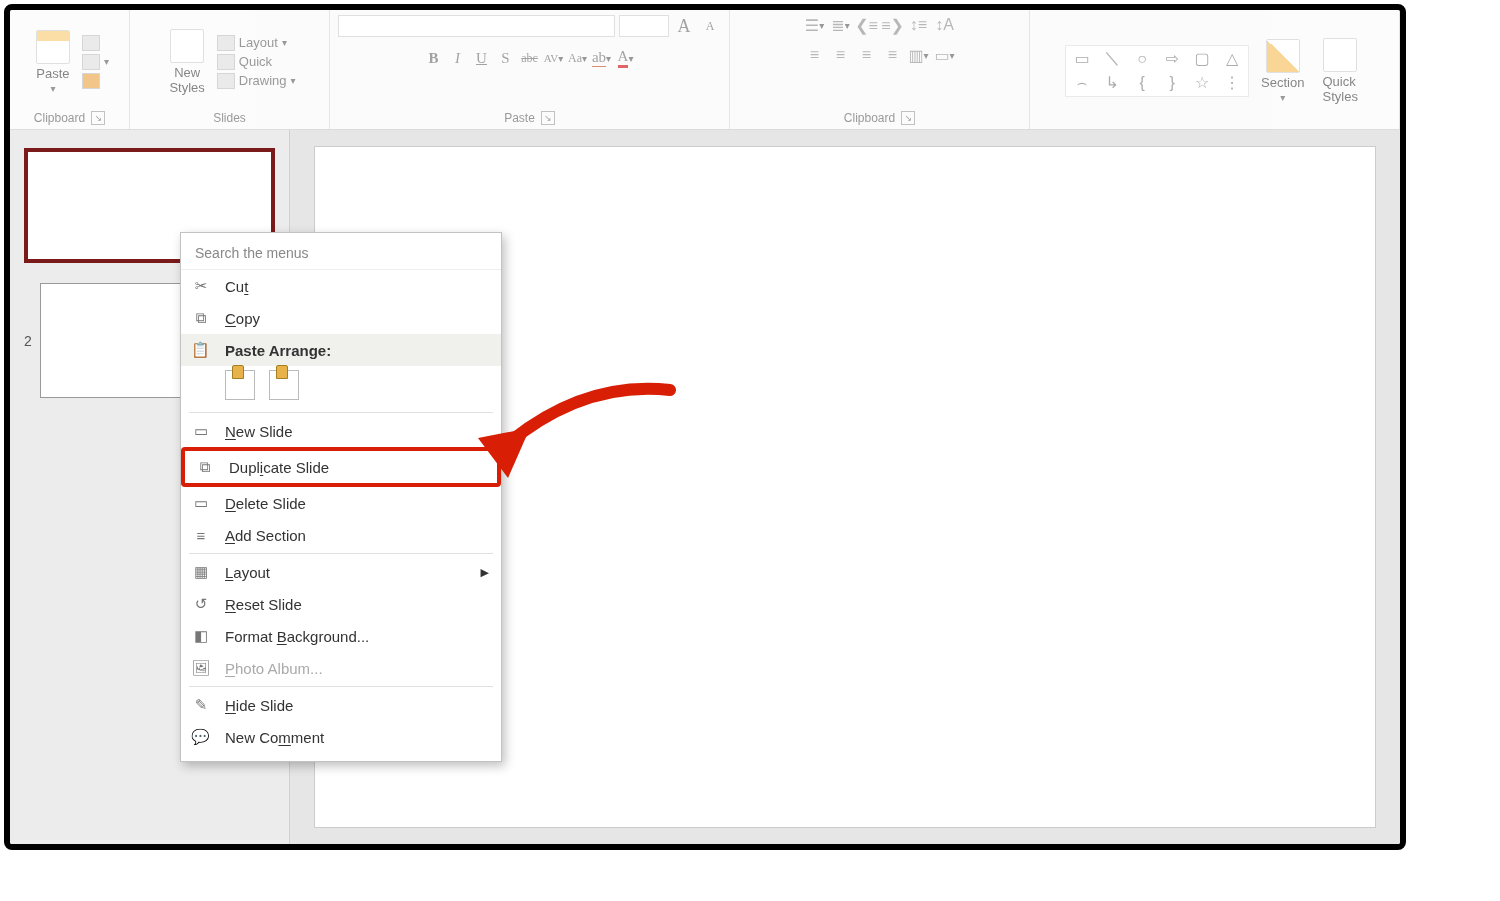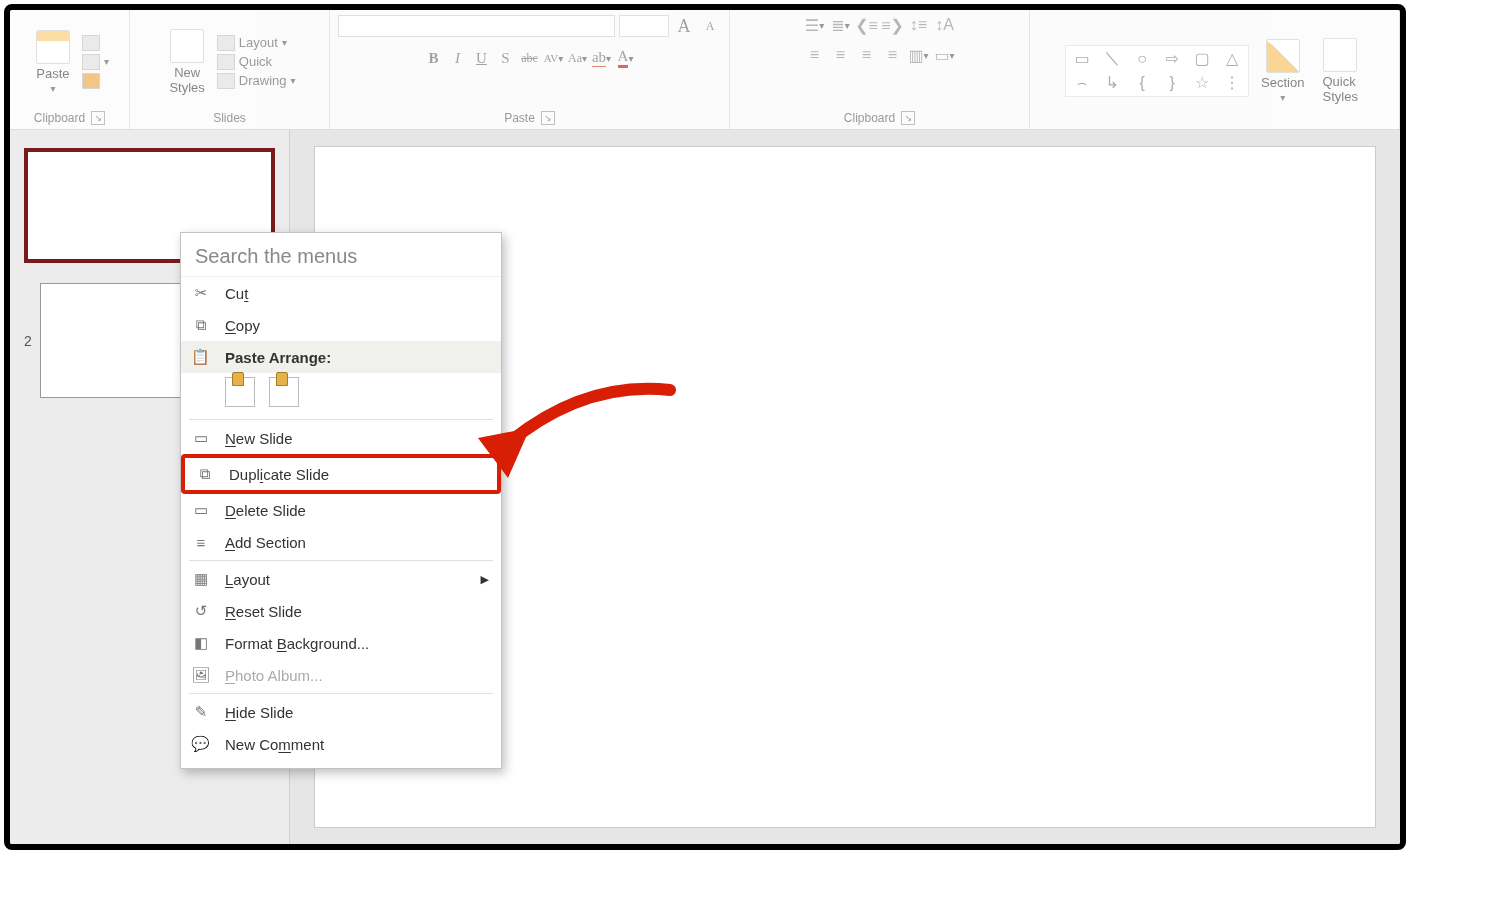--- a/index.html
+++ b/index.html
@@ -25,21 +25,21 @@
   .thumbs { width: 280px; background: #ececec; padding: 18px 14px; display: flex; flex-direction: column; gap: 20px; border-right: 1px solid #d0d0d0; }
   .thumb { background: #fff; border: 1px solid #999; height: 115px; }
   .thumb.selected { border: 4px solid #7a1a1a; }
   .thumb-row { display:flex; align-items:center; gap:6px; }
   .thumb-num { font-size:14px; color:#555; width:10px; }
   .canvas-area { flex: 1; background: #e6e6e6; padding: 16px 24px; }
   .canvas { background: #fff; width: 100%; height: 100%; border: 1px solid #ccc; }
 
   
   .ctx { position: absolute; top: 222px; left: 170px; width: 322px; background: #fff; border: 1px solid #c2c2c2; box-shadow: 3px 4px 10px rgba(0,0,0,0.25); padding: 4px 0 8px 0; font-size: 15px; color: #333; }
-  .ctx .search { padding: 8px 14px; color: #888; font-size: 20px; border-bottom: 1px solid #eee; }
+  .ctx .search { padding: 8px 14px; color: #888; font-size: 14px; border-bottom: 1px solid #eee; }
   .ctx .item { display: flex; align-items: center; gap: 14px; padding: 7px 14px 7px 10px; cursor: default; position: relative; }
   .ctx .item.hl { background: #f0f0ec; font-weight: 600; }
   .ctx .item .ic { width: 20px; height: 18px; display: flex; align-items: center; justify-content: center; color: #777; }
   .ctx .item.disabled { color: #aaa; }
   .ctx .sep { height: 1px; background: #e0e0e0; margin: 2px 8px; }
   .ctx .sub .arrow { position: absolute; right: 12px; font-size: 11px; color: #333; }
   .ctx .paste-opts { display:flex; gap:14px; padding: 4px 14px 10px 44px; }
   .ctx .paste-opts .po { width: 30px; height: 30px; border: 1px solid #bbb; background:#fff; position:relative; }
   .ctx .paste-opts .po::before { content:""; position:absolute; top:-6px; left:6px; width:10px; height:12px; background:#e8b24a; border:1px solid #a67f1f; border-radius:2px 2px 0 0; }
   .redbox { border: 4px solid #d81e05; border-radius: 4px; }

